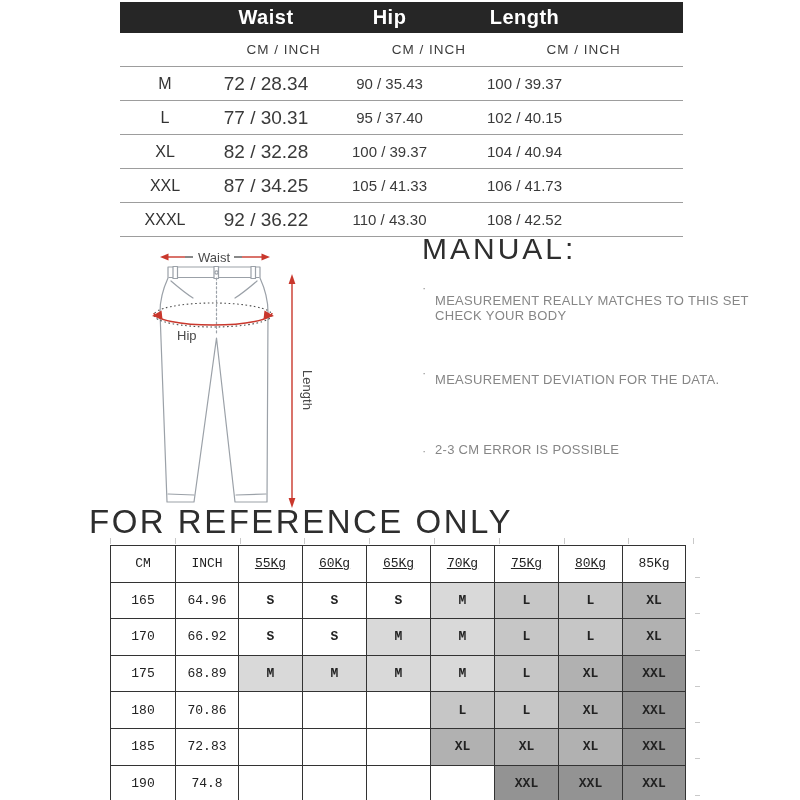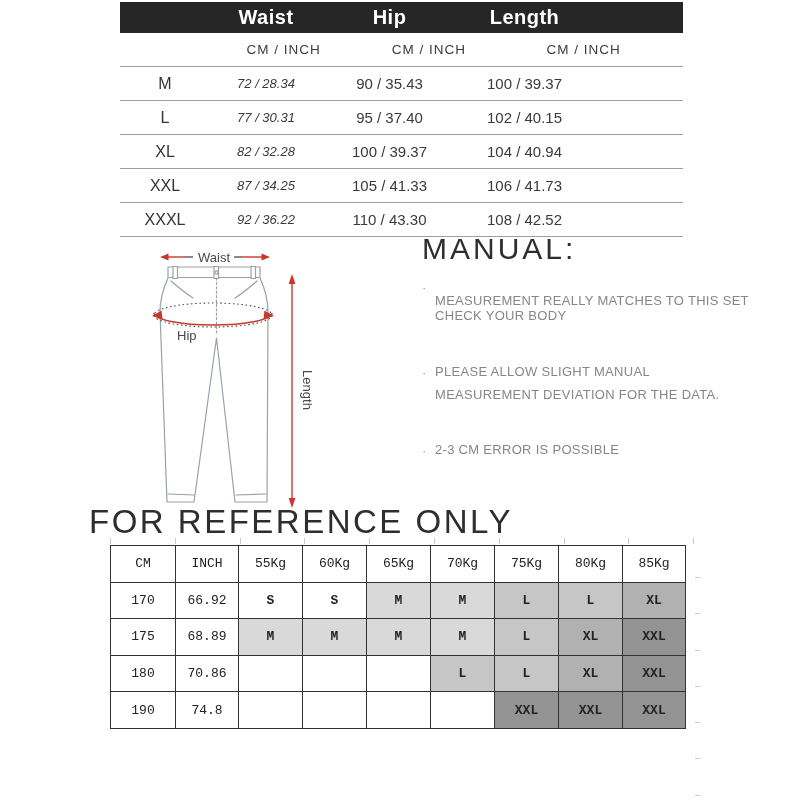--- a/index.html
+++ b/index.html
@@ -9,21 +9,21 @@
   
   .size-table{position:absolute;left:120px;top:2px;width:563px;}
   .st-row{display:flex;align-items:center;}
   .stc{display:flex;align-items:center;justify-content:center;text-align:center;}
   .c0{width:90px;} .c1{width:112px;} .c2{width:135px;} .c3{width:135px;} .c4{flex:1;}
   .st-header{height:31px;color:#fff;font-weight:bold;font-size:20px;letter-spacing:.5px;}
   .st-units{height:33px;font-size:13.5px;letter-spacing:1px;color:#3c3c3c;gap:44px;}
   .st-data{height:33px;border-top:1px solid #9d9d9d;}
   .st-data:last-child{border-bottom:1px solid #9d9d9d;}
   .size-cell{font-size:16px;color:#333;}
-  .waist-val{font-size:13px;font-style:italic;}
+  .waist-val{font-size:19px;}
   .hip-val,.len-val{font-size:15px;}
 
   
   .pants-svg{position:absolute;left:140px;top:244px;width:200px;height:270px;z-index:2;}
   .diagram-label{font-family:"Liberation Sans",sans-serif;font-size:13px;fill:#4a4a4a;}
 
   
   .notes-title{position:absolute;left:422px;top:232px;font-size:30px;font-weight:300;
                letter-spacing:3px;color:#2e2e2e;}
   .note-item{position:absolute;left:422px;padding-left:13px;font-size:13px;color:#868686;
@@ -36,21 +36,21 @@
 
   
   .ref-title{position:absolute;left:89px;top:503px;font-size:33px;font-weight:300;
              letter-spacing:2.5px;color:#2e2e2e;z-index:1;white-space:nowrap;}
 
   
   .ref-table{position:absolute;left:110px;top:545px;border-collapse:collapse;
              font-family:"Liberation Mono", monospace;font-size:13px;color:#222;}
   .ref-table td,.ref-table th{border:1.4px solid #333;text-align:center;vertical-align:middle;
              padding:0;height:35.6px;font-weight:normal;background:#fff;}
-  .ref-table .w0{width:64px;} .ref-table .w1{width:62px;} .ref-table .w2{width:63px;}
+  .ref-table .w0{width:64px;} .ref-table .w1{width:62px;} .ref-table .w2{width:63px;text-decoration:underline;}
   .ref-table td.size-val{font-weight:bold;}
   .tick-top{position:absolute;left:110px;top:538px;width:584px;height:6px;
             background:repeating-linear-gradient(to right,#c9c9c9 0 1px,transparent 1px 64.8px);}
   .tick-right{position:absolute;left:695px;top:577px;width:5px;height:219px;
             background:repeating-linear-gradient(to bottom,#c9c9c9 0 1px,transparent 1px 36.3px);}
 </style>
 </head>
 <body>
 
 <div class="canvas">
@@ -157,21 +157,20 @@
 
   <div class="notes-title">MANUAL:</div>
 
   <div class="note-item note-item-1">
     <span class="bullet">·</span>
     <div class="note-line l2">MEASUREMENT REALLY MATCHES TO THIS SET</div>
     <div class="note-line">CHECK YOUR BODY</div>
   </div>
   <div class="note-item note-item-2">
     <span class="bullet">·</span>
-    <div class="note-line">PLEASE ALLOW SLIGHT MANUAL</div>
     <div class="note-line l2">MEASUREMENT DEVIATION FOR THE DATA.</div>
   </div>
   <div class="note-item note-item-3">
     <span class="bullet">·</span>
     <div class="note-line">2-3 CM ERROR IS POSSIBLE</div>
   </div>
 
   <div class="tick-top"></div>
   <div class="tick-right"></div>
 
@@ -183,20 +182,31 @@
       <th class="w2">55Kg</th>
       <th class="w2">60Kg</th>
       <th class="w2">65Kg</th>
       <th class="w2">70Kg</th>
       <th class="w2">75Kg</th>
       <th class="w2">80Kg</th>
       <th class="w1">85Kg</th>
     </tr>
 
     <tr>
+      <td>165</td>
+      <td>64.96</td>
+      <td class="size-val" style="background-color: rgb(255, 255, 255);">S</td>
+      <td class="size-val" style="background-color: rgb(255, 255, 255);">S</td>
+      <td class="size-val" style="background-color: rgb(255, 255, 255);">S</td>
+      <td class="size-val" style="background-color: rgb(217, 217, 217);">M</td>
+      <td class="size-val" style="background-color: rgb(198, 198, 198);">L</td>
+      <td class="size-val" style="background-color: rgb(198, 198, 198);">L</td>
+      <td class="size-val" style="background-color: rgb(177, 177, 177);">XL</td>
+    </tr>
+    <tr>
       <td>170</td>
       <td>66.92</td>
       <td class="size-val" style="background-color: rgb(255, 255, 255);">S</td>
       <td class="size-val" style="background-color: rgb(255, 255, 255);">S</td>
       <td class="size-val" style="background-color: rgb(217, 217, 217);">M</td>
       <td class="size-val" style="background-color: rgb(217, 217, 217);">M</td>
       <td class="size-val" style="background-color: rgb(198, 198, 198);">L</td>
       <td class="size-val" style="background-color: rgb(198, 198, 198);">L</td>
       <td class="size-val" style="background-color: rgb(177, 177, 177);">XL</td>
     </tr>
@@ -216,20 +226,31 @@
       <td>70.86</td>
       <td class="size-val" style="background-color: rgb(255, 255, 255);"></td>
       <td class="size-val" style="background-color: rgb(255, 255, 255);"></td>
       <td class="size-val" style="background-color: rgb(255, 255, 255);"></td>
       <td class="size-val" style="background-color: rgb(198, 198, 198);">L</td>
       <td class="size-val" style="background-color: rgb(198, 198, 198);">L</td>
       <td class="size-val" style="background-color: rgb(177, 177, 177);">XL</td>
       <td class="size-val" style="background-color: rgb(147, 147, 147);">XXL</td>
     </tr>
     <tr>
+      <td>185</td>
+      <td>72.83</td>
+      <td class="size-val" style="background-color: rgb(255, 255, 255);"></td>
+      <td class="size-val" style="background-color: rgb(255, 255, 255);"></td>
+      <td class="size-val" style="background-color: rgb(255, 255, 255);"></td>
+      <td class="size-val" style="background-color: rgb(177, 177, 177);">XL</td>
+      <td class="size-val" style="background-color: rgb(177, 177, 177);">XL</td>
+      <td class="size-val" style="background-color: rgb(177, 177, 177);">XL</td>
+      <td class="size-val" style="background-color: rgb(147, 147, 147);">XXL</td>
+    </tr>
+    <tr>
       <td>190</td>
       <td>74.8</td>
       <td class="size-val" style="background-color: rgb(255, 255, 255);"></td>
       <td class="size-val" style="background-color: rgb(255, 255, 255);"></td>
       <td class="size-val" style="background-color: rgb(255, 255, 255);"></td>
       <td class="size-val" style="background-color: rgb(255, 255, 255);"></td>
       <td class="size-val" style="background-color: rgb(147, 147, 147);">XXL</td>
       <td class="size-val" style="background-color: rgb(147, 147, 147);">XXL</td>
       <td class="size-val" style="background-color: rgb(147, 147, 147);">XXL</td>
     </tr>

